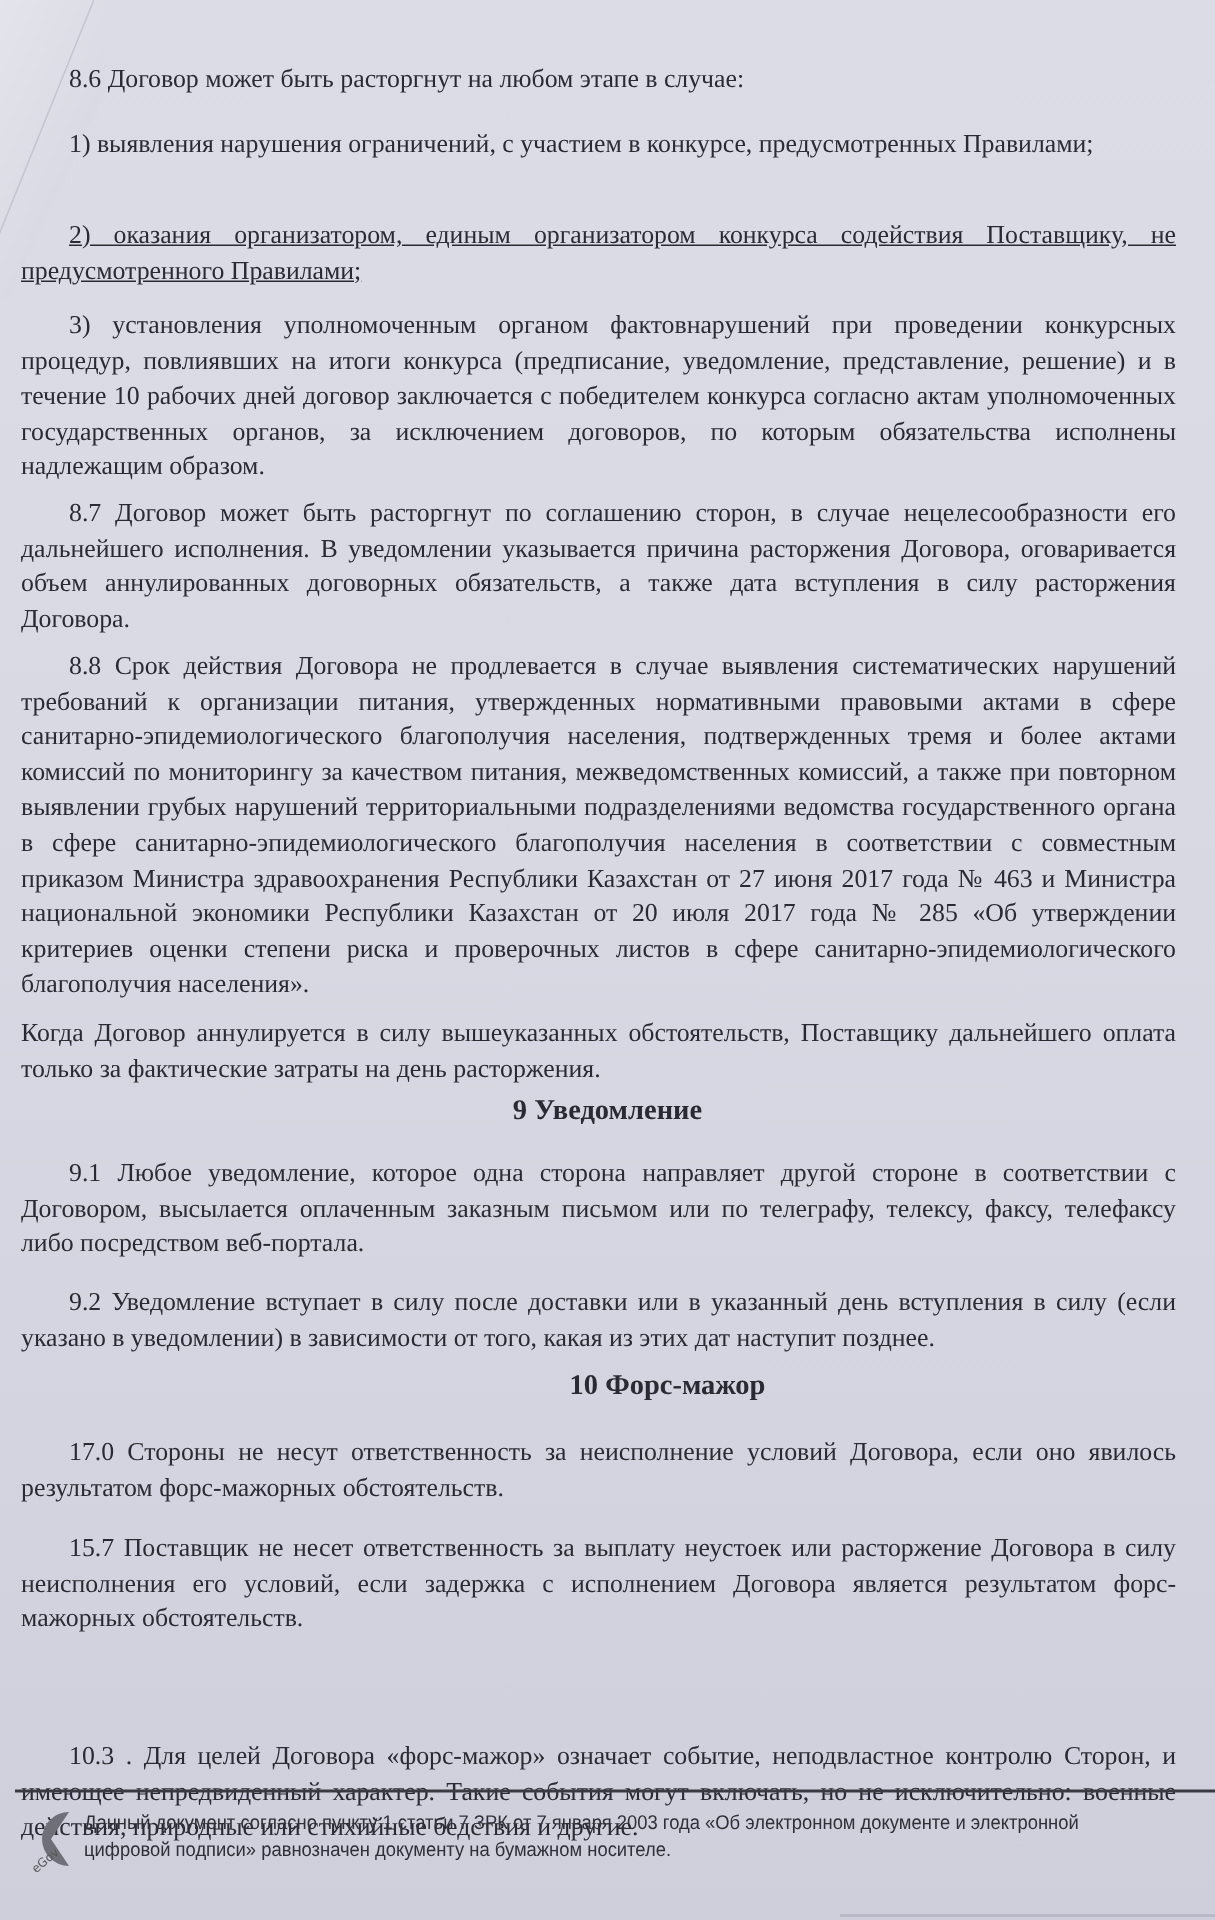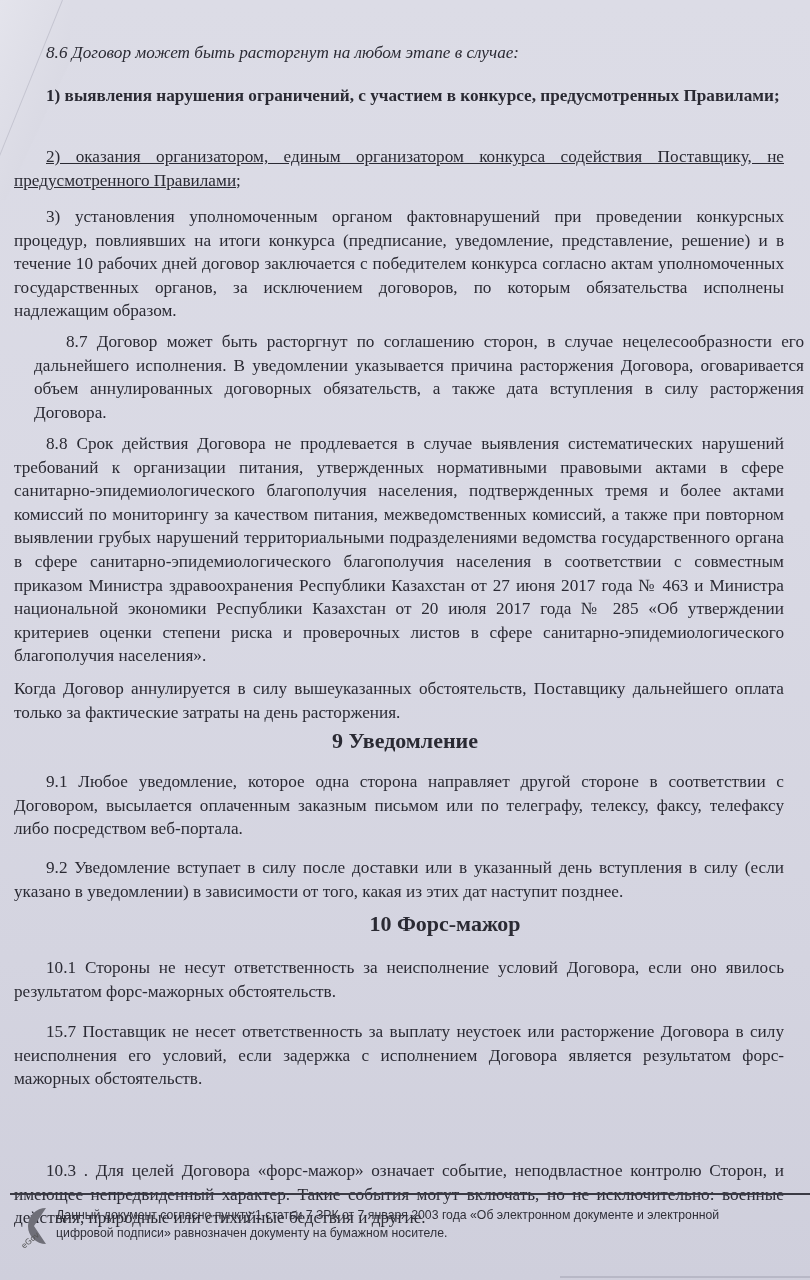--- a/index.html
+++ b/index.html
@@ -21,21 +21,21 @@
   }
   .page { position: absolute; left: 0; top: 0; width: 810px; }
   .p {
     position: absolute; left: 14px; width: 770px;
     font-size: 17.2px; line-height: 23.6px; text-align: justify;
     letter-spacing: 0px;
   }
   .p.indent { text-indent: 32px; }
   .h {
     position: absolute; left: 0; width: 810px; text-align: center;
-    font-weight: bold; font-size: 22px; line-height: 24px;
+    font-weight: bold; font-size: 19px; line-height: 24px;
   }
   .underline-rule {
     position: absolute; left: 10px; width: 800px; top: 1193px; height: 2px; background: #3a3a44;
   }
   .footer {
     position: absolute; left: 0; top: 1196px; width: 810px; height: 60px;
   }
   .seal {
     position: absolute; left: 16px; top: 8px; width: 36px; height: 44px;
   }
@@ -49,32 +49,32 @@
     position: absolute; left: 560px; top: 1276px; width: 250px; height: 2px; background: #b8b8c6;
   }
 </style>
 </head>
 <body>
 
 <div class="fold"></div>
 <div class="fold-line"></div>
 
 <div class="page">
-  <div class="p indent" style="top:41px;font-style:italic;">8.6 Договор может быть расторгнут на любом этапе в случае:</div>
-  <div class="p indent" style="top:84px;font-weight:bold;">1) выявления нарушения ограничений, с участием в конкурсе, предусмотренных Правилами;</div>
+  <div class="p indent" style="top:41px;">8.6 Договор может быть расторгнут на любом этапе в случае:</div>
+  <div class="p indent" style="top:84px;">1) выявления нарушения ограничений, с участием в конкурсе, предусмотренных Правилами;</div>
   <div class="p indent" style="top:145px;text-decoration:underline;">2) оказания организатором, единым организатором конкурса содействия Поставщику, не предусмотренного Правилами;</div>
   <div class="p indent" style="top:205px;">3) установления уполномоченным органом фактовнарушений при проведении конкурсных процедур, повлиявших на итоги конкурса (предписание, уведомление, представление, решение) и в течение 10 рабочих дней договор заключается с победителем конкурса согласно актам уполномоченных государственных органов, за исключением договоров, по которым обязательства исполнены надлежащим образом.</div>
-  <div class="p indent" style="top:330px;margin-left:20px;">8.7 Договор может быть расторгнут по соглашению сторон, в случае нецелесообразности его дальнейшего исполнения. В уведомлении указывается причина расторжения Договора, оговаривается объем аннулированных договорных обязательств, а также дата вступления в силу расторжения Договора.</div>
+  <div class="p indent" style="top:330px;">8.7 Договор может быть расторгнут по соглашению сторон, в случае нецелесообразности его дальнейшего исполнения. В уведомлении указывается причина расторжения Договора, оговаривается объем аннулированных договорных обязательств, а также дата вступления в силу расторжения Договора.</div>
   <div class="p indent" style="top:432px;">8.8 Срок действия Договора не продлевается в случае выявления систематических нарушений требований к организации питания, утвержденных нормативными правовыми актами в сфере санитарно-эпидемиологического благополучия населения, подтвержденных тремя и более актами комиссий по мониторингу за качеством питания, межведомственных комиссий, а также при повторном выявлении грубых нарушений территориальными подразделениями ведомства государственного органа в сфере санитарно-эпидемиологического благополучия населения в соответствии с совместным приказом Министра здравоохранения Республики Казахстан от 27 июня 2017 года № 463 и Министра национальной экономики Республики Казахстан от 20 июля 2017 года № 285 «Об утверждении критериев оценки степени риска и проверочных листов в сфере санитарно-эпидемиологического благополучия населения».</div>
   <div class="p" style="top:677px;">Когда Договор аннулируется в силу вышеуказанных обстоятельств, Поставщику дальнейшего оплата только за фактические затраты на день расторжения.</div>
   <div class="h" style="top:729px;">9 Уведомление</div>
   <div class="p indent" style="top:770px;">9.1 Любое уведомление, которое одна сторона направляет другой стороне в соответствии с Договором, высылается оплаченным заказным письмом или по телеграфу, телексу, факсу, телефаксу либо посредством веб-портала.</div>
   <div class="p indent" style="top:856px;">9.2 Уведомление вступает в силу после доставки или в указанный день вступления в силу (если указано в уведомлении) в зависимости от того, какая из этих дат наступит позднее.</div>
   <div class="h" style="top:912px;padding-left:40px;">10 Форс-мажор</div>
-  <div class="p indent" style="top:956px;">10.1 Стороны не несут ответственность за неисполнение условий Договора, если оно явилось результатом форс-мажорных обстоятельств.</div>
+  <div class="p indent" style="top:956px;">17.0 Стороны не несут ответственность за неисполнение условий Договора, если оно явилось результатом форс-мажорных обстоятельств.</div>
   <div class="p indent" style="top:1020px;">15.7 Поставщик не несет ответственность за выплату неустоек или расторжение Договора в силу неисполнения его условий, если задержка с исполнением Договора является результатом форс-мажорных обстоятельств.</div>
   <div class="p indent" style="top:1120px;margin-top:39px;">10.3 . Для целей Договора «форс-мажор» означает событие, неподвластное контролю Сторон, и имеющее непредвиденный характер. Такие события могут включать, но не исключительно: военные действия, природные или стихийные бедствия и другие.</div>
 </div>
 
 <div class="underline-rule"></div>
 
 <div class="footer">
   <div class="seal">
     <svg width="36" height="44" viewBox="0 0 36 44">
       <path d="M30 4 A18 18 0 1 0 30 40 L18 22 Z" fill="#6f6f78"></path>

